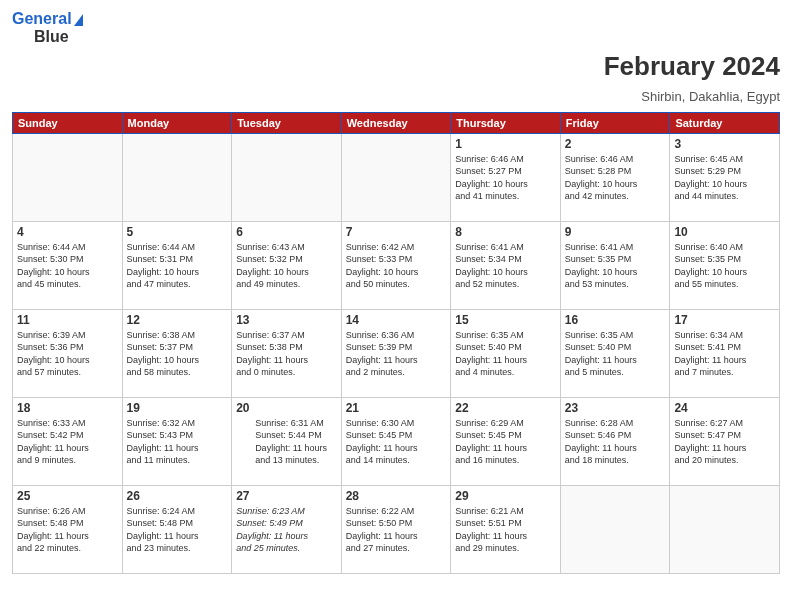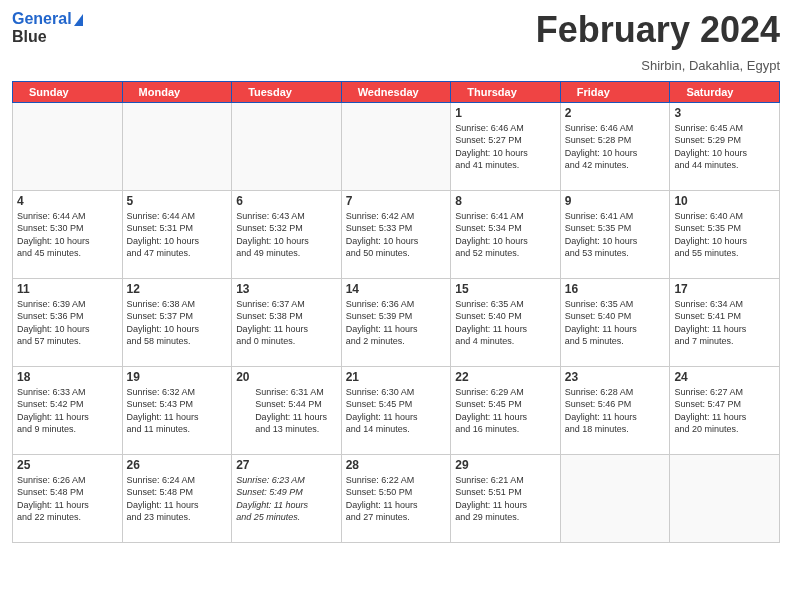--- a/index.html
+++ b/index.html
@@ -25,43 +25,44 @@
     }
     .logo {
       display: flex;
       align-items: center;
       gap: 4px;
     }
     .title-block {
       text-align: right;
     }
     .main-title {
-      font-size: 36px;
+      font-size: 26px;
       font-weight: bold;
       color: #333;
       line-height: 1.1;
+      margin-top: 42px;
     }
     .subtitle {
       font-size: 13px;
       color: #555;
       margin-top: 8px;
     }
     .calendar {
       flex: 1;
       border: 1px solid #ccc;
       border-collapse: collapse;
       width: 100%;
       table-layout: fixed;
     }
     .calendar th {
-      background: #ef4444;
+      background: #b91c1c;
       color: #fff;
       font-size: 11px;
       font-weight: bold;
-      padding: 4px 16px;
+      padding: 4px 5px;
       text-align: left;
       border: 1px solid #1a55bb;
     }
     .calendar td {
       border: 1px solid #ccc;
       vertical-align: top;
       padding: 3px 4px;
       font-size: 9.5px;
       color: #333;
       height: 88px;
@@ -83,21 +84,21 @@
     }
   </style>
 </head>
 <body>
 
 <div class="page">
   <div class="header">
     <div class="logo">
   <div style="display:flex;flex-direction:column;line-height:1.1;">
     <span style="font-size:16px;font-weight:bold;color:#2266cc;">General<span style="display:inline-block;width:0;height:0;border-left:9px solid transparent;border-right:0px solid transparent;border-bottom:12px solid #2266cc;margin-left:2px;vertical-align:middle;"></span></span>
-    <span style="font-size:16px;font-weight:bold;color:#333;">Blue</span>
+    <span style="font-size:16px;font-weight:bold;color:#333;margin-left:22px;">Blue</span>
   </div>
 </div>
     <div class="title-block">
       <div class="main-title">February 2024</div>
       <div class="subtitle">Shirbin, Dakahlia, Egypt</div>
     </div>
   </div>
 
   <table class="calendar">
     <thead>

